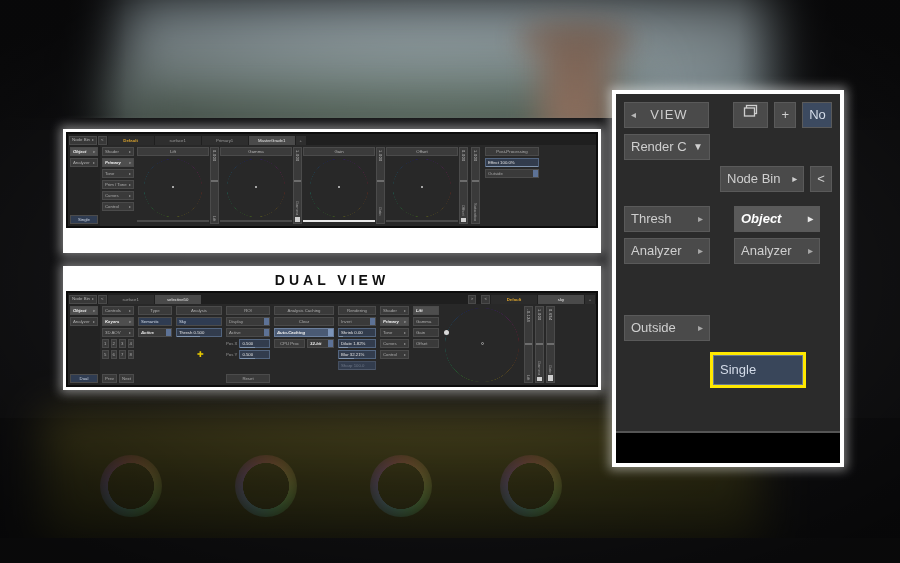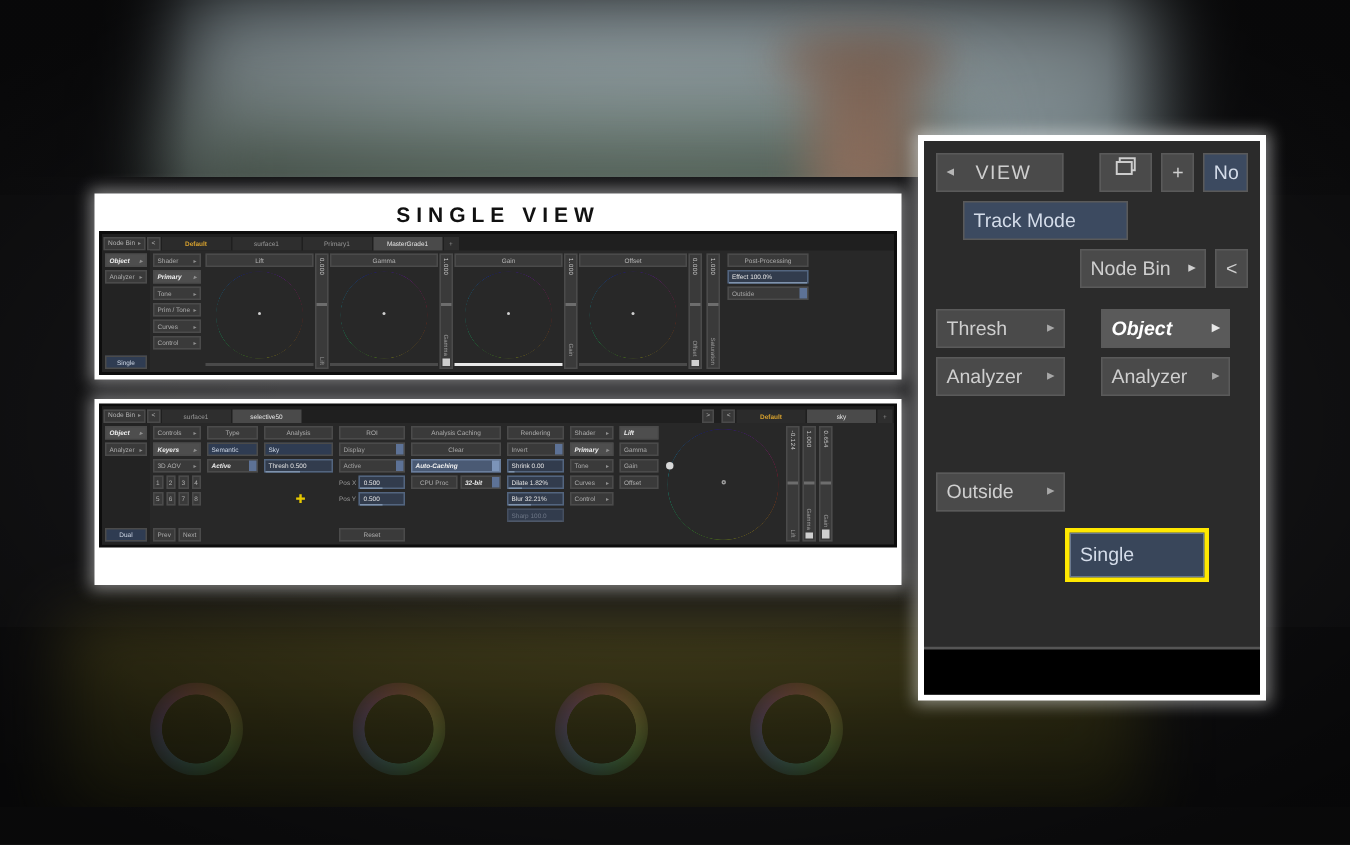--- a/index.html
+++ b/index.html
@@ -135,21 +135,20 @@
   <div id="bd-strip"></div>
   <div class="bd-wheel" style="left:100px"></div>
   <div class="bd-wheel" style="left:235px"></div>
   <div class="bd-wheel" style="left:370px"></div>
   <div class="bd-wheel" style="left:500px"></div>
   <div id="bd-rowdark"></div>
   <div id="bd-vign"></div>
 </div>
 
 <div class="callout" style="left:63px; top:129px; width:538px; height:124px;">
-  <div class="view-title">SINGLE VIEW</div>
   <div class="callout-inner" style="height:calc(100% - 22px); padding:2px;">
     <div class="ui">
 
       <div class="tabbar">
         <div class="tb-btn">
           <span>Node Bin</span>
           <span class="arw">▸</span>
         </div>
         <div class="tb-btn">
           <span>&lt;</span>
@@ -279,20 +278,21 @@
             <span class="knob"></span>
           </div>
         </div>
 
       </div>
     </div>
   </div>
 </div>
 
 <div class="callout" style="left:63px; top:266px; width:538px; height:124px;">
+  <div class="view-title">DUAL VIEW</div>
   <div class="callout-inner" style="height:calc(100% - 22px); padding:2px;">
     <div class="ui">
 
       <div class="tabbar">
         <div class="tb-btn">
           <span>Node Bin</span>
           <span class="arw">▸</span>
         </div>
         <div class="tb-btn">
           <span>&lt;</span>
@@ -524,22 +524,25 @@
               <rect x="4.5" y="1.5" width="10" height="8" fill="none" stroke="#cfcfcf" stroke-width="1.3"></rect>
               <rect x="2.5" y="4" width="10" height="8" fill="#4a4a4a" stroke="#cfcfcf" stroke-width="1.3"></rect>
             </svg>
           </span>
         </div>
         <div class="rbtn center" style="width:22px">+</div>
         <div class="rbtn blue" style="width:30px;overflow:hidden">No</div>
       </div>
 
       <div class="rp-row" style="padding-top:6px;">
+        <div class="rbtn between" style="width:86px">
+          <span>Render C</span>
+          <span style="font-size:10px;color:#cfcfcf;margin-left:4px">▼</span>
+        </div>
         <div style="width:12px"></div>
-        <div class="rbtn blue" style="width:110px;justify-content:flex-start">Track Mode</div>
       </div>
 
       <div class="rp-row" style="padding-top:6px; padding-left:104px;">
         <div class="rbtn between" style="width:86px">
           <span>Node Bin</span>
           <span style="font-size:10px;color:#cfcfcf;margin-left:4px">▸</span>
         </div>
         <div class="rbtn center" style="width:22px">&lt;</div>
       </div>
 

